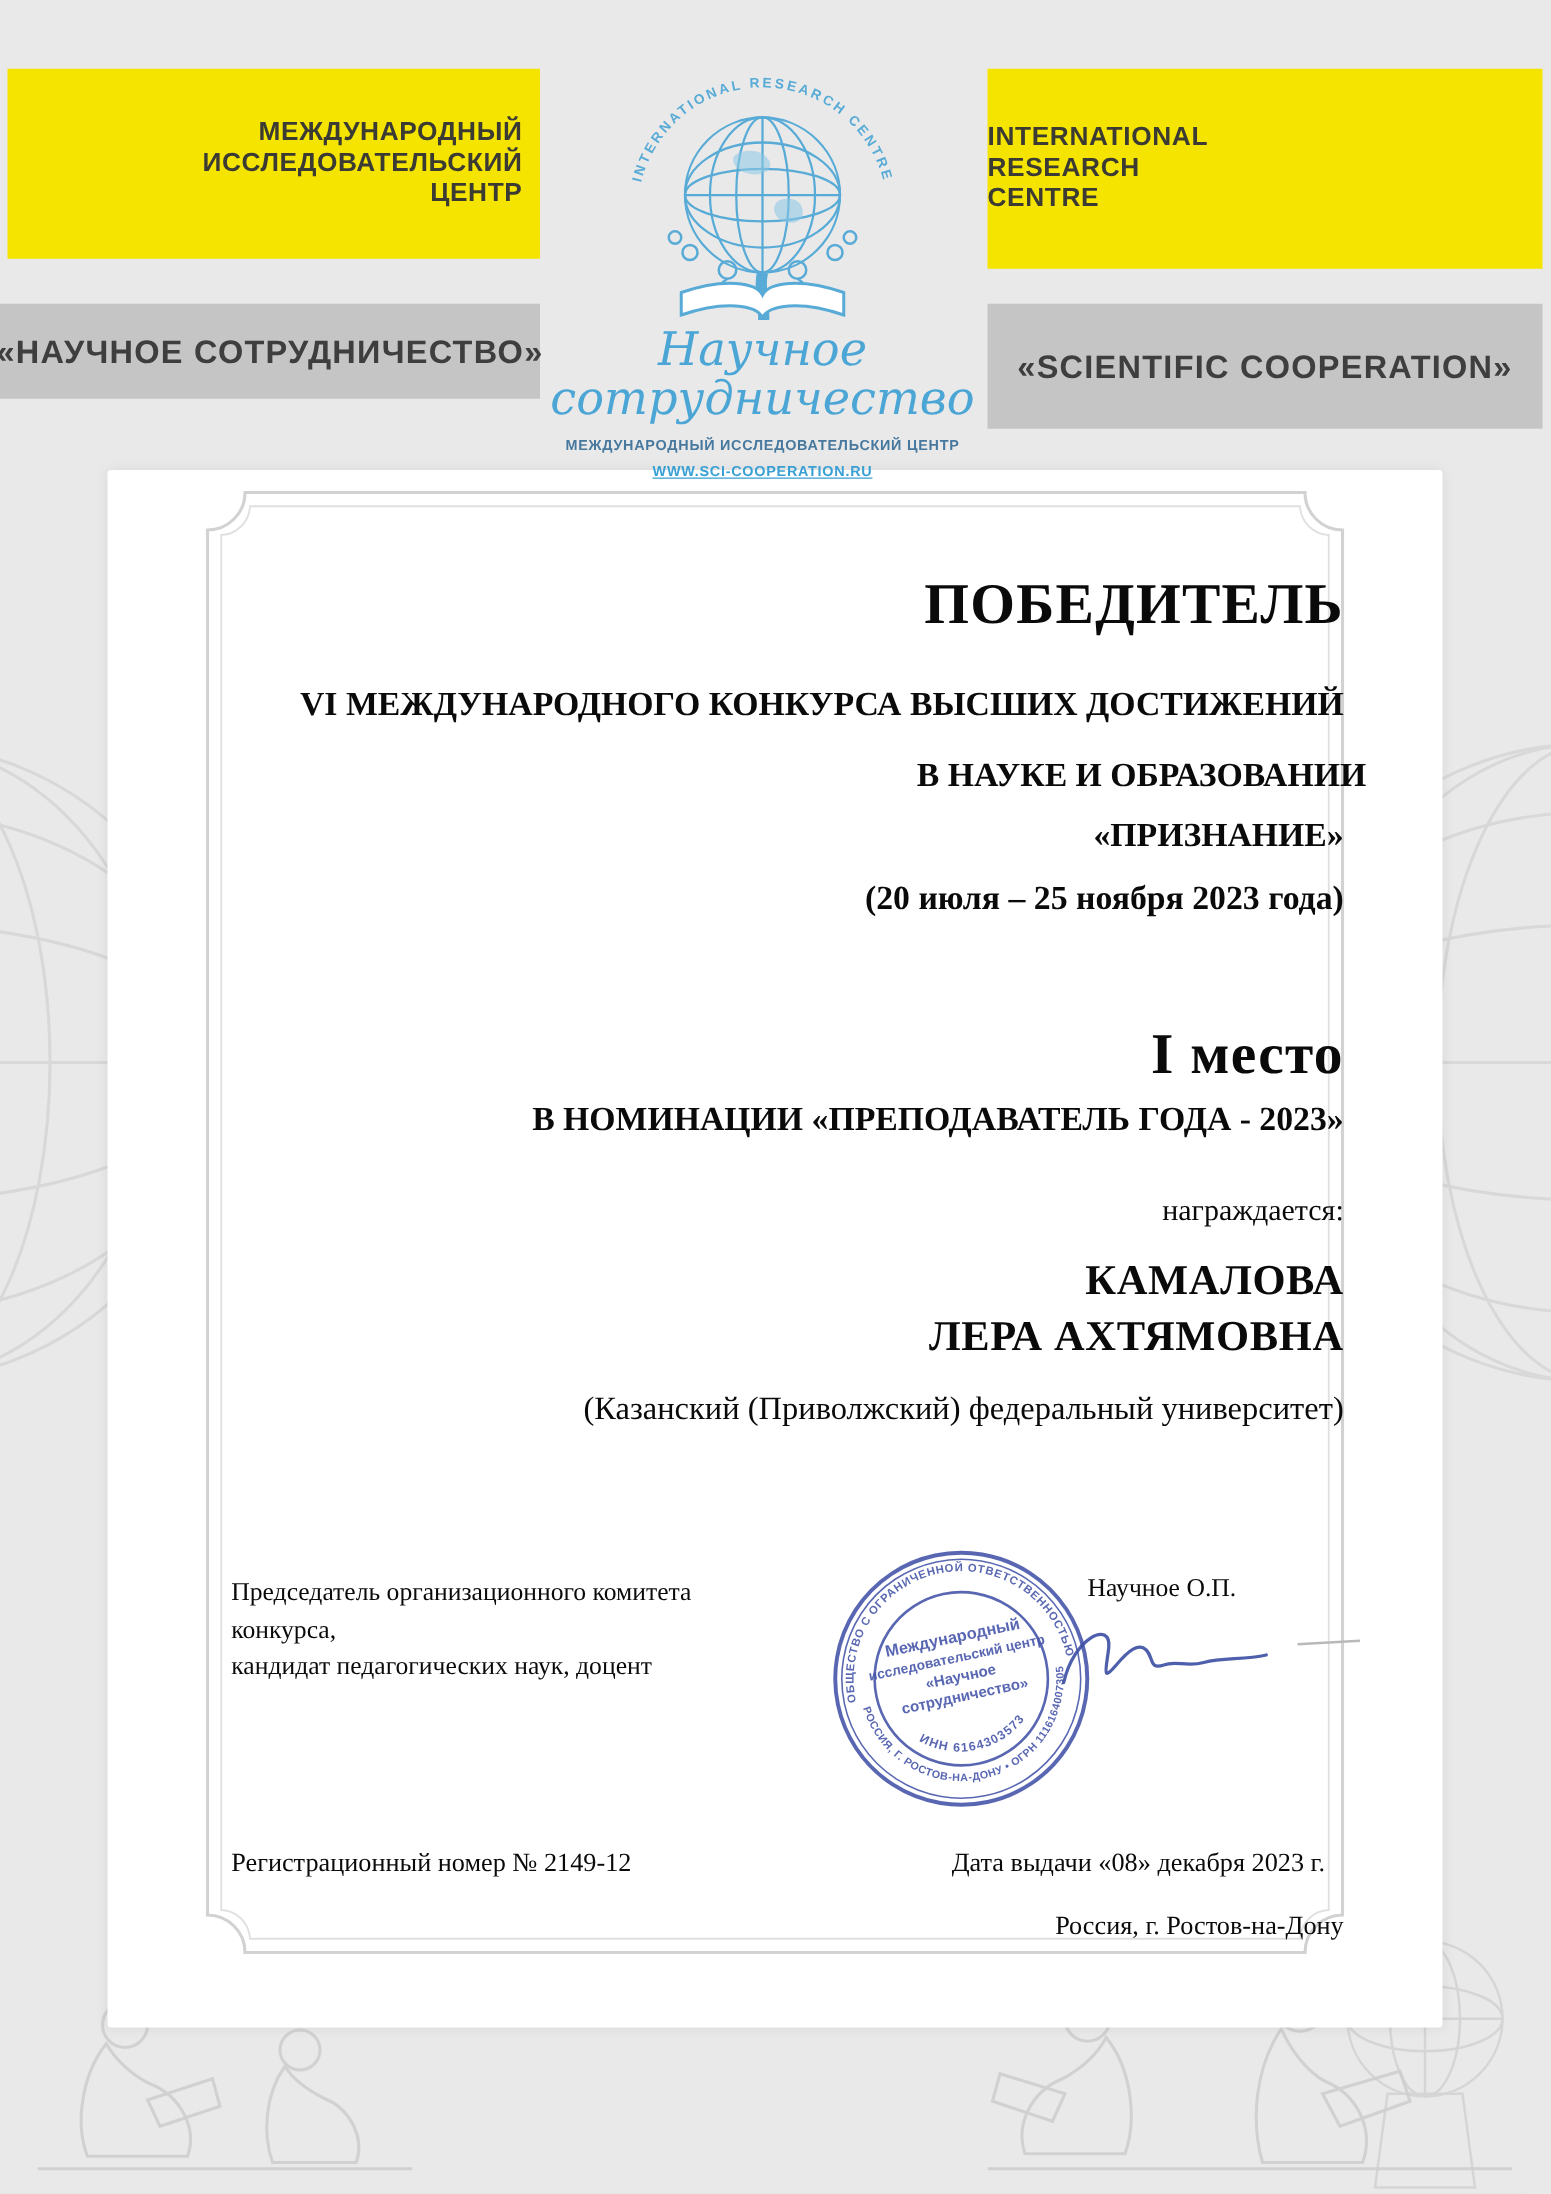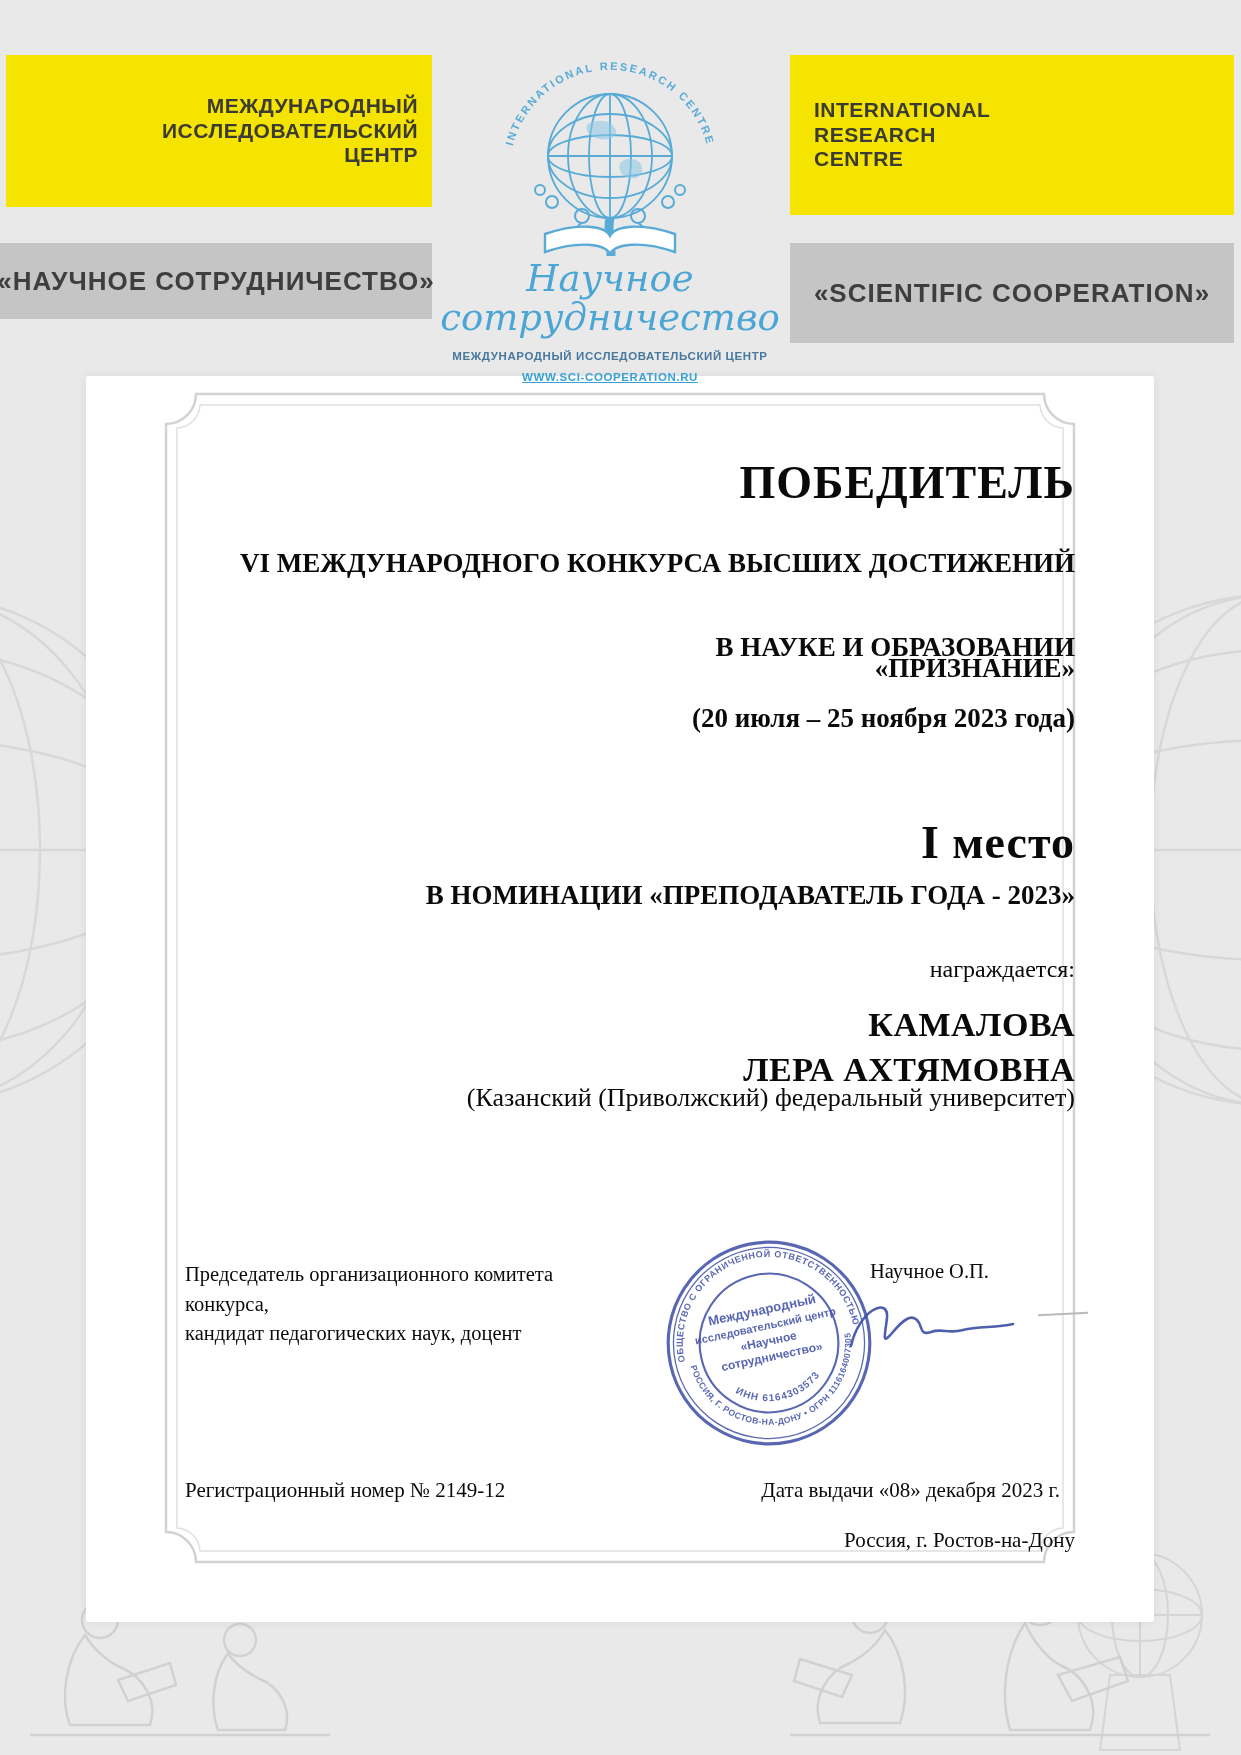--- a/index.html
+++ b/index.html
@@ -9,21 +9,21 @@
   
   .wm{position:absolute;z-index:0;}
 
   
   .yellow-block{position:absolute;background:#f5e400;z-index:2;display:flex;align-items:center;}
   .yb-left{left:6px;top:55px;width:426px;height:152px;justify-content:flex-end;}
   .yb-right{left:790px;top:55px;width:444px;height:160px;justify-content:flex-start;}
   .yb-text{font-family:"Liberation Sans","DejaVu Sans",sans-serif;font-weight:bold;
            font-size:21px;line-height:1.18;color:#3b3b33;letter-spacing:.5px;}
   .yb-left .yb-text{text-align:right;padding-right:14px;}
-  .yb-right .yb-text{text-align:left;padding-left:24px;}
+  .yb-right .yb-text{text-align:left;}
 
   .gray-bar{position:absolute;background:#c5c5c5;z-index:2;display:flex;align-items:center;justify-content:center;}
   .gb-left{left:0;top:243px;width:432px;height:76px;}
   .gb-right{left:790px;top:243px;width:444px;height:100px;}
   .gb-text{font-family:"Liberation Sans","DejaVu Sans",sans-serif;font-weight:bold;
            font-size:26px;color:#3e3e3e;letter-spacing:1px;white-space:nowrap;}
 
   .logo-wrap{position:absolute;left:430px;top:38px;width:360px;z-index:2;text-align:center;}
   .logo-script{font-family:"DejaVu Serif","Liberation Serif",serif;font-style:italic;
                color:#4ba6d5;font-size:37px;line-height:1.05;}
@@ -182,31 +182,31 @@
 
   <div class="panel"></div>
 
   <svg class="frame-svg" width="916" height="1176" viewBox="0 0 916 1176">
     <path d="M 34,4 H 882 A 30,30 0 0 0 912,34 V 1142 A 30,30 0 0 0 882,1172 H 34 A 30,30 0 0 0 4,1142 V 34 A 30,30 0 0 0 34,4 Z" fill="none" stroke="#d2d2d2" stroke-width="2.5"></path>
     <path d="M 38,15 H 878 A 24,24 0 0 0 901,38 V 1138 A 24,24 0 0 0 878,1161 H 38 A 24,24 0 0 0 15,1138 V 38 A 24,24 0 0 0 38,15 Z" fill="none" stroke="#e0e0e0" stroke-width="1.5"></path>
   </svg>
 
   <div class="row t-title" style="top:456px;">ПОБЕДИТЕЛЬ</div>
   <div class="row t-sub" style="top:548px;">VI МЕЖДУНАРОДНОГО КОНКУРСА ВЫСШИХ ДОСТИЖЕНИЙ</div>
-  <div class="row t-sub" style="top:632px;">В НАУКЕ И ОБРАЗОВАНИИ</div>
+  <div class="row t-sub" style="top:605px;padding-left:18px;">В НАУКЕ И ОБРАЗОВАНИИ</div>
   <div class="row t-sub" style="top:653px;">«ПРИЗНАНИЕ»</div>
   <div class="row t-sub" style="top:703px;">(20 июля – 25 ноября 2023 года)</div>
 
   <div class="row t-title" style="top:816px;">I место</div>
   <div class="row t-sub" style="top:880px;">В НОМИНАЦИИ «ПРЕПОДАВАТЕЛЬ ГОДА - 2023»</div>
 
   <div class="row t-reg" style="top:956px;">награждается:</div>
   <div class="row t-name" style="top:1006px;">КАМАЛОВА</div>
   <div class="row t-name" style="top:1051px;">ЛЕРА АХТЯМОВНА</div>
-  <div class="row t-sub" style="top:1083px;font-weight:normal;font-size:26px;">(Казанский (Приволжский) федеральный университет)</div>
+  <div class="row t-sub" style="top:1112px;font-weight:normal;font-size:26px;">(Казанский (Приволжский) федеральный университет)</div>
 
   <div class="chairman">
     <div>Председатель организационного комитета конкурса,</div>
     <div>кандидат педагогических наук, доцент</div>
   </div>
 
   <svg class="stamp" width="210" height="210" viewBox="0 0 200 200">
     <defs>
       <path id="stTop" d="M 18,100 A 82,82 0 1 1 182,100" fill="none"></path>
       <path id="stBottom" d="M 22,100 A 78,78 0 1 0 178,100" fill="none"></path>

